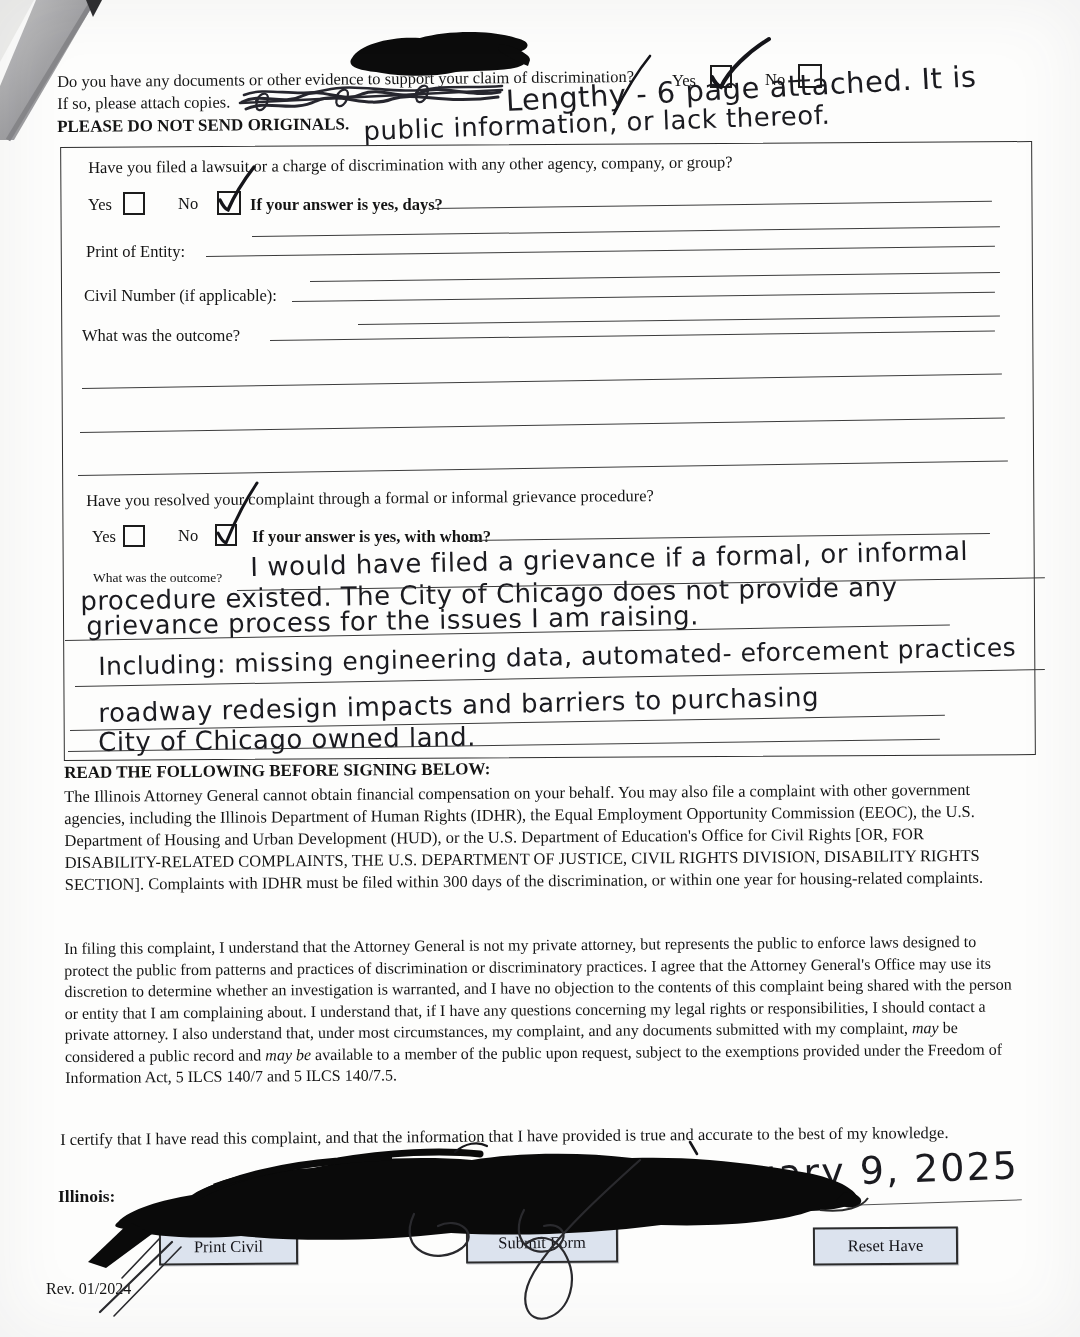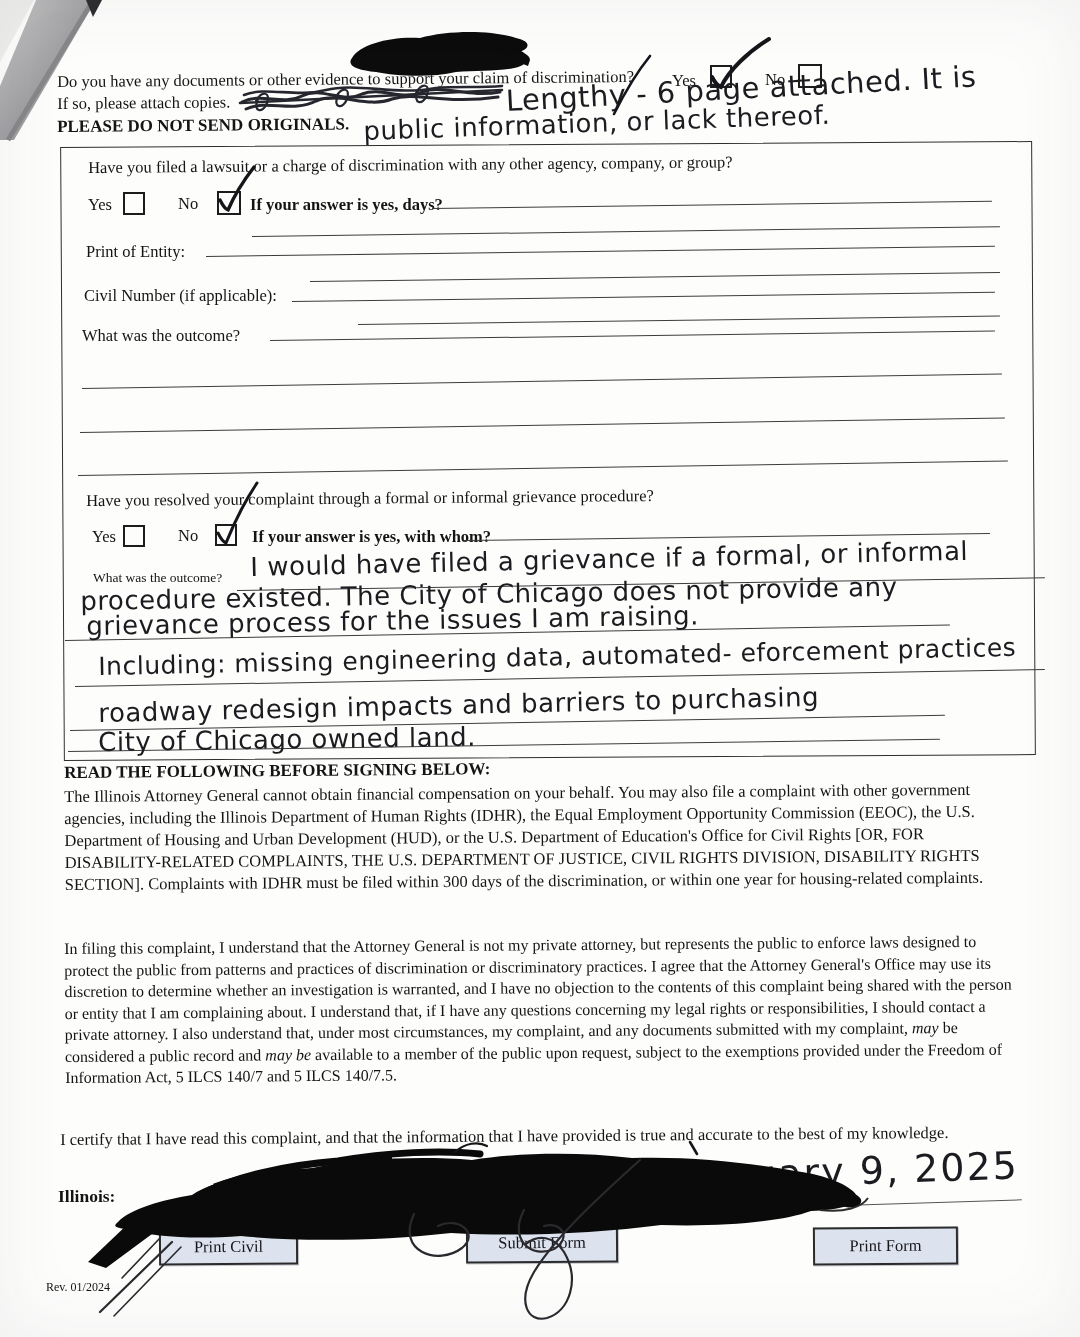--- a/index.html
+++ b/index.html
@@ -110,24 +110,24 @@
   <div class="abs hw z3" style="left:687px;top:1155px;font-size:38px;letter-spacing:2px;transform:rotate(-2deg);">January 9, 2025</div>
   <div class="abs rline z2" style="left:680px;top:1210px;width:342px;transform:rotate(-1.8deg);border-bottom-color:#555;"></div>
 
   <div class="abs btn z4" style="left:159px;top:1228px;width:135px;height:33px;transform:rotate(-0.4deg);">
       <span>Print Civil</span>
     </div>
   <div class="abs btn z4" style="left:466px;top:1223px;width:148px;height:36px;transform:rotate(-0.4deg);">
       <span>Submit Form</span>
     </div>
   <div class="abs btn z4" style="left:813px;top:1227px;width:141px;height:34px;transform:rotate(-0.4deg);">
-      <span>Print Form</span>
+      <span>Reset Have</span>
     </div>
 
-  <div class="abs z2" style="left:46px;top:1280px;font-size:12px;">Rev. 01/2024</div>
+  <div class="abs z2" style="left:46px;top:1280px;font-size:16px;">Rev. 01/2024</div>
 
   <svg id="ink" width="1080" height="1337" viewBox="0 0 1080 1337">
     <defs>
       <linearGradient id="penGrad" x1="0" y1="0" x2="1" y2="1">
         <stop offset="0" stop-color="#c9c9c9"></stop>
         <stop offset="0.55" stop-color="#9d9da0"></stop>
         <stop offset="1" stop-color="#d8d8d6"></stop>
       </linearGradient>
     </defs>
 

